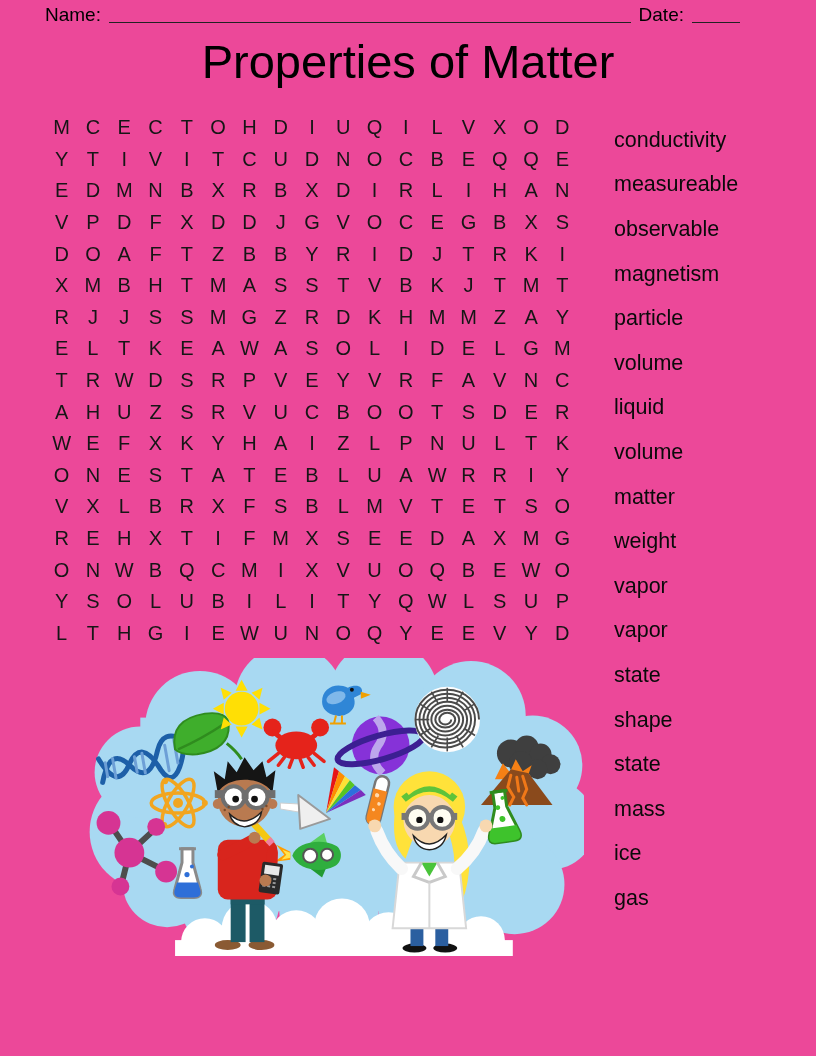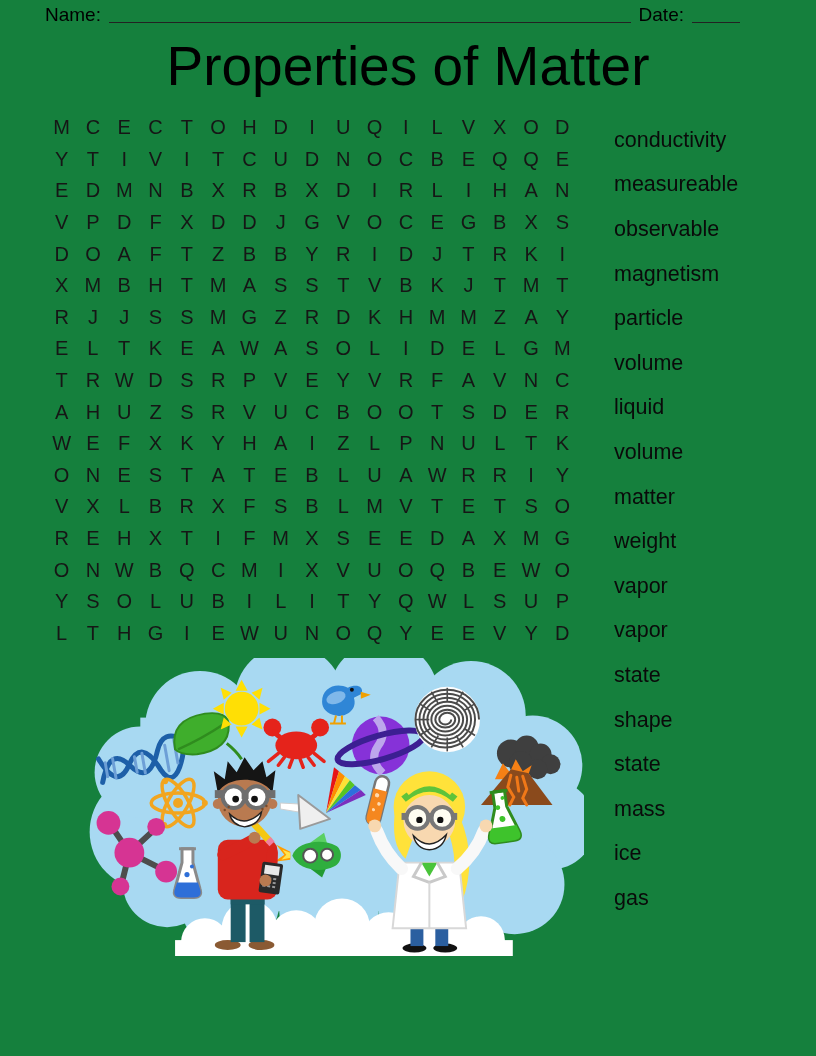--- a/index.html
+++ b/index.html
@@ -1,32 +1,32 @@
 <!DOCTYPE html>
 <html><head>
 <meta charset="utf-8">
 <style>
   html,body{margin:0;padding:0;background:#fff;}
   .page{
-    position:relative;width:816px;height:1056px;background:#15803d;
+    position:relative;width:816px;height:1056px;background:#ec4899;
     font-family:"Liberation Sans","DejaVu Sans",sans-serif;color:#000;
     overflow:hidden;
   }
   
   .header-row{
     position:absolute;left:45px;top:4px;right:76px;
     display:flex;align-items:flex-end;font-size:19px;line-height:22px;
   }
   .hdr-label{white-space:nowrap;}
   .name-line{flex:1;border-bottom:1.6px solid #222;margin:0 8px 3px 8px;height:16px;}
   .date-line{width:48px;border-bottom:1.6px solid #222;margin:0 0 3px 8px;height:16px;}
   
   .title{
     position:absolute;left:0;top:34px;width:100%;text-align:center;
-    font-size:55px;font-weight:500;letter-spacing:0px;margin:0;
+    font-size:47px;font-weight:500;letter-spacing:0px;margin:0;
   }
   
   .grid{
     position:absolute;left:46px;top:112px;width:532px;height:537px;
     display:grid;grid-template-columns:repeat(17,1fr);grid-template-rows:repeat(17,1fr);
   }
   .grid .cell{
     display:flex;align-items:center;justify-content:center;
     font-size:20px;font-weight:500;color:#161616;
   }

